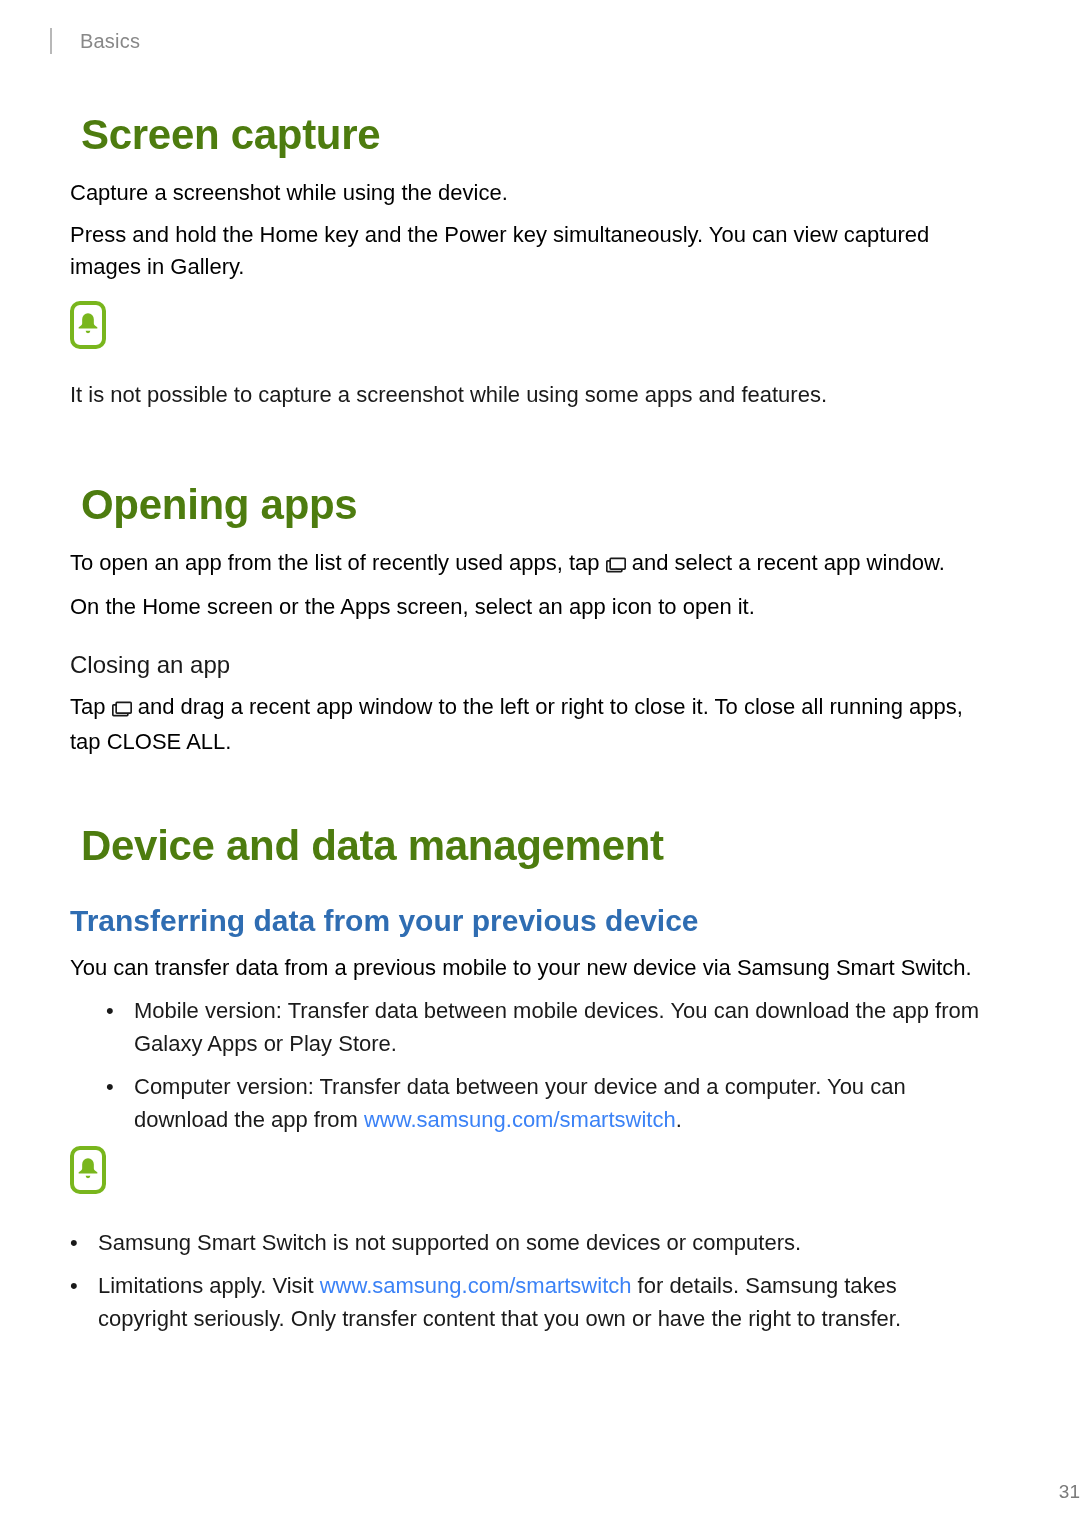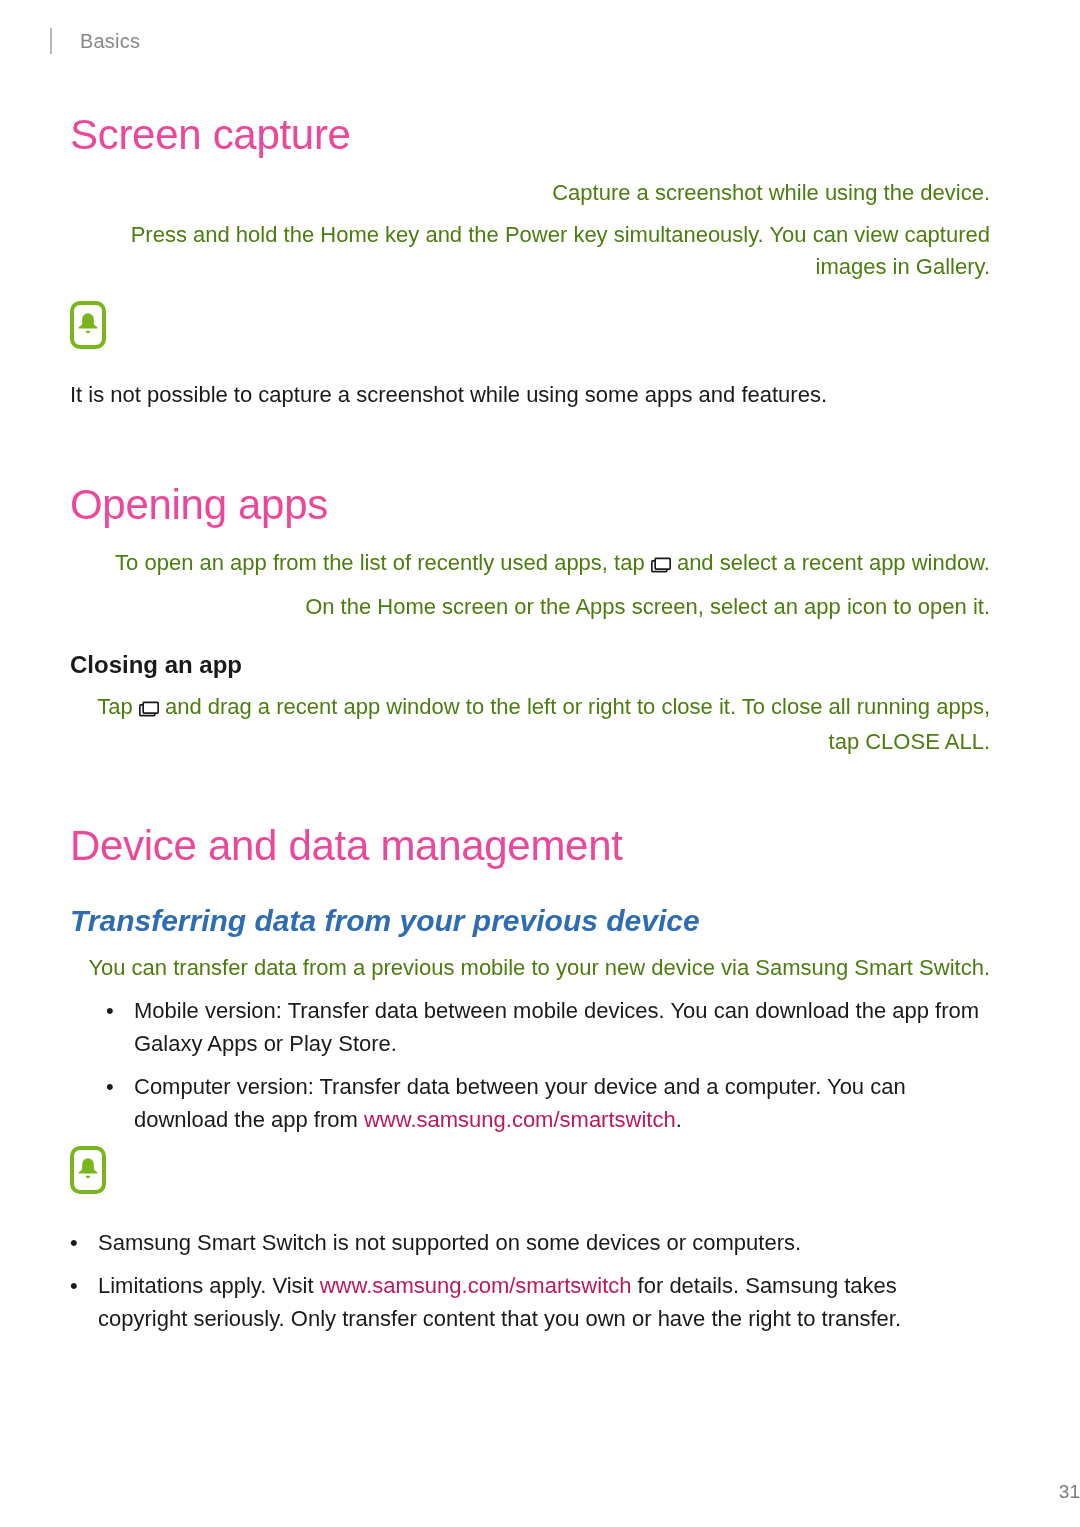--- a/index.html
+++ b/index.html
@@ -1,32 +1,32 @@
 <!DOCTYPE html>
 <html><head>
 <meta charset="utf-8">
 <style>
   * { margin: 0; padding: 0; box-sizing: border-box; }
   html, body { width: 1080px; height: 1527px; background: #ffffff; font-family: "Segoe UI", "Helvetica Neue", Arial, sans-serif; color: #1a1a1a; }
   .page { position: relative; width: 1080px; height: 1527px; padding: 30px 90px 40px 70px; }
   .gutter-line { position: absolute; top: 28px; left: 50px; width: 2px; height: 26px; background: #b8b8b8; }
   .breadcrumb { font-size: 20px; color: #888; margin-left: 10px; margin-bottom: 58px; letter-spacing: 0.2px; }
-  h1 { font-size: 42px; font-weight: 400; color: #ec4899; margin-bottom: 18px; letter-spacing: -0.3px; }
-  p.body { font-size: 22px; line-height: 1.45; color: #4d7c0f; margin-bottom: 10px; text-align: right; }
+  h1 { font-size: 42px; font-weight: 700; color: #4d7c0f; margin-bottom: 18px; letter-spacing: -0.3px; margin-left: 11px; }
+  p.body { font-size: 22px; line-height: 1.45; color: #000000; margin-bottom: 10px; }
   .note-row { display: flex; align-items: flex-start; gap: 22px; margin-top: 18px; margin-bottom: 70px; flex-direction: column; }
   .note-row.tight { margin-bottom: 0; margin-top: 10px; }
   .note-icon { flex: 0 0 48px; height: 48px; border: 4px solid #79b61d; border-radius: 10px; display: flex; align-items: center; justify-content: center; }
   .note-icon svg { width: 28px; height: 28px; }
   .note-text { font-size: 22px; line-height: 1.45; padding-top: 8px; }
-  h3.sub { font-size: 24px; font-weight: 700; color: #1a1a1a; margin-top: 28px; margin-bottom: 12px; }
-  h2.sec { font-size: 30px; font-weight: 700; color: #2f6db2; margin-top: 34px; margin-bottom: 14px; font-style: italic; }
+  h3.sub { font-size: 24px; font-weight: 400; color: #1a1a1a; margin-top: 28px; margin-bottom: 12px; }
+  h2.sec { font-size: 30px; font-weight: 700; color: #2f6db2; margin-top: 34px; margin-bottom: 14px; }
   .inline-icon { display: inline-block; vertical-align: -3px; }
   .inline-icon svg { width: 20px; height: 16px; }
   strong { font-weight: 400; }
-  a.link { color: #be185d; text-decoration: none; }
+  a.link { color: #3b82f6; text-decoration: none; }
   ul.bullets { list-style: none; margin: 10px 0 10px 36px; }
   ul.bullets > li { position: relative; font-size: 22px; line-height: 1.5; padding-left: 28px; margin-bottom: 10px; }
   ul.bullets > li::before { content: "•"; position: absolute; left: 0; top: 0; font-size: 22px; color: #1a1a1a; }
   .page-num { position: absolute; bottom: 24px; left: 0; width: 100%; text-align: right; font-size: 19px; color: #7a7a7a; }
   .section-gap { height: 54px; }
 </style>
 </head>
 <body>
 
 <div class="page">

